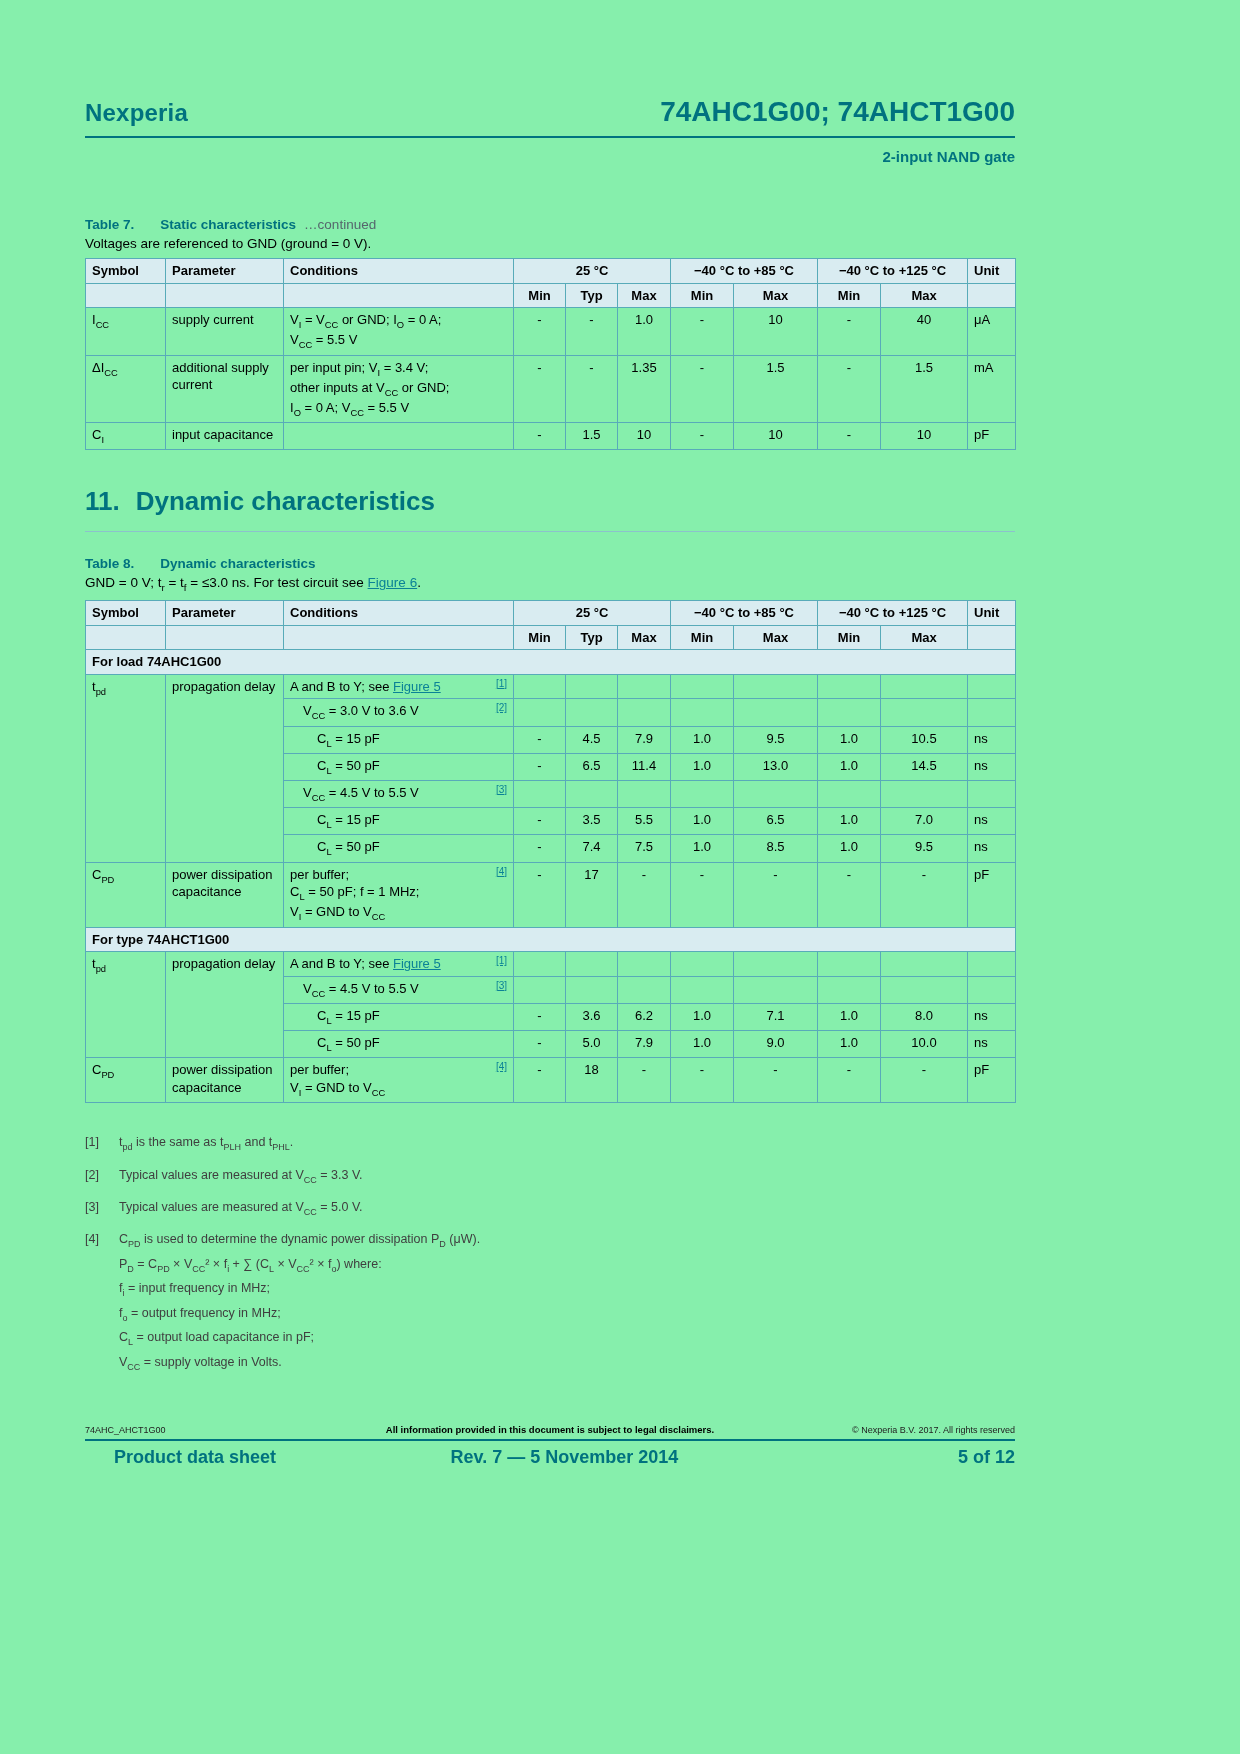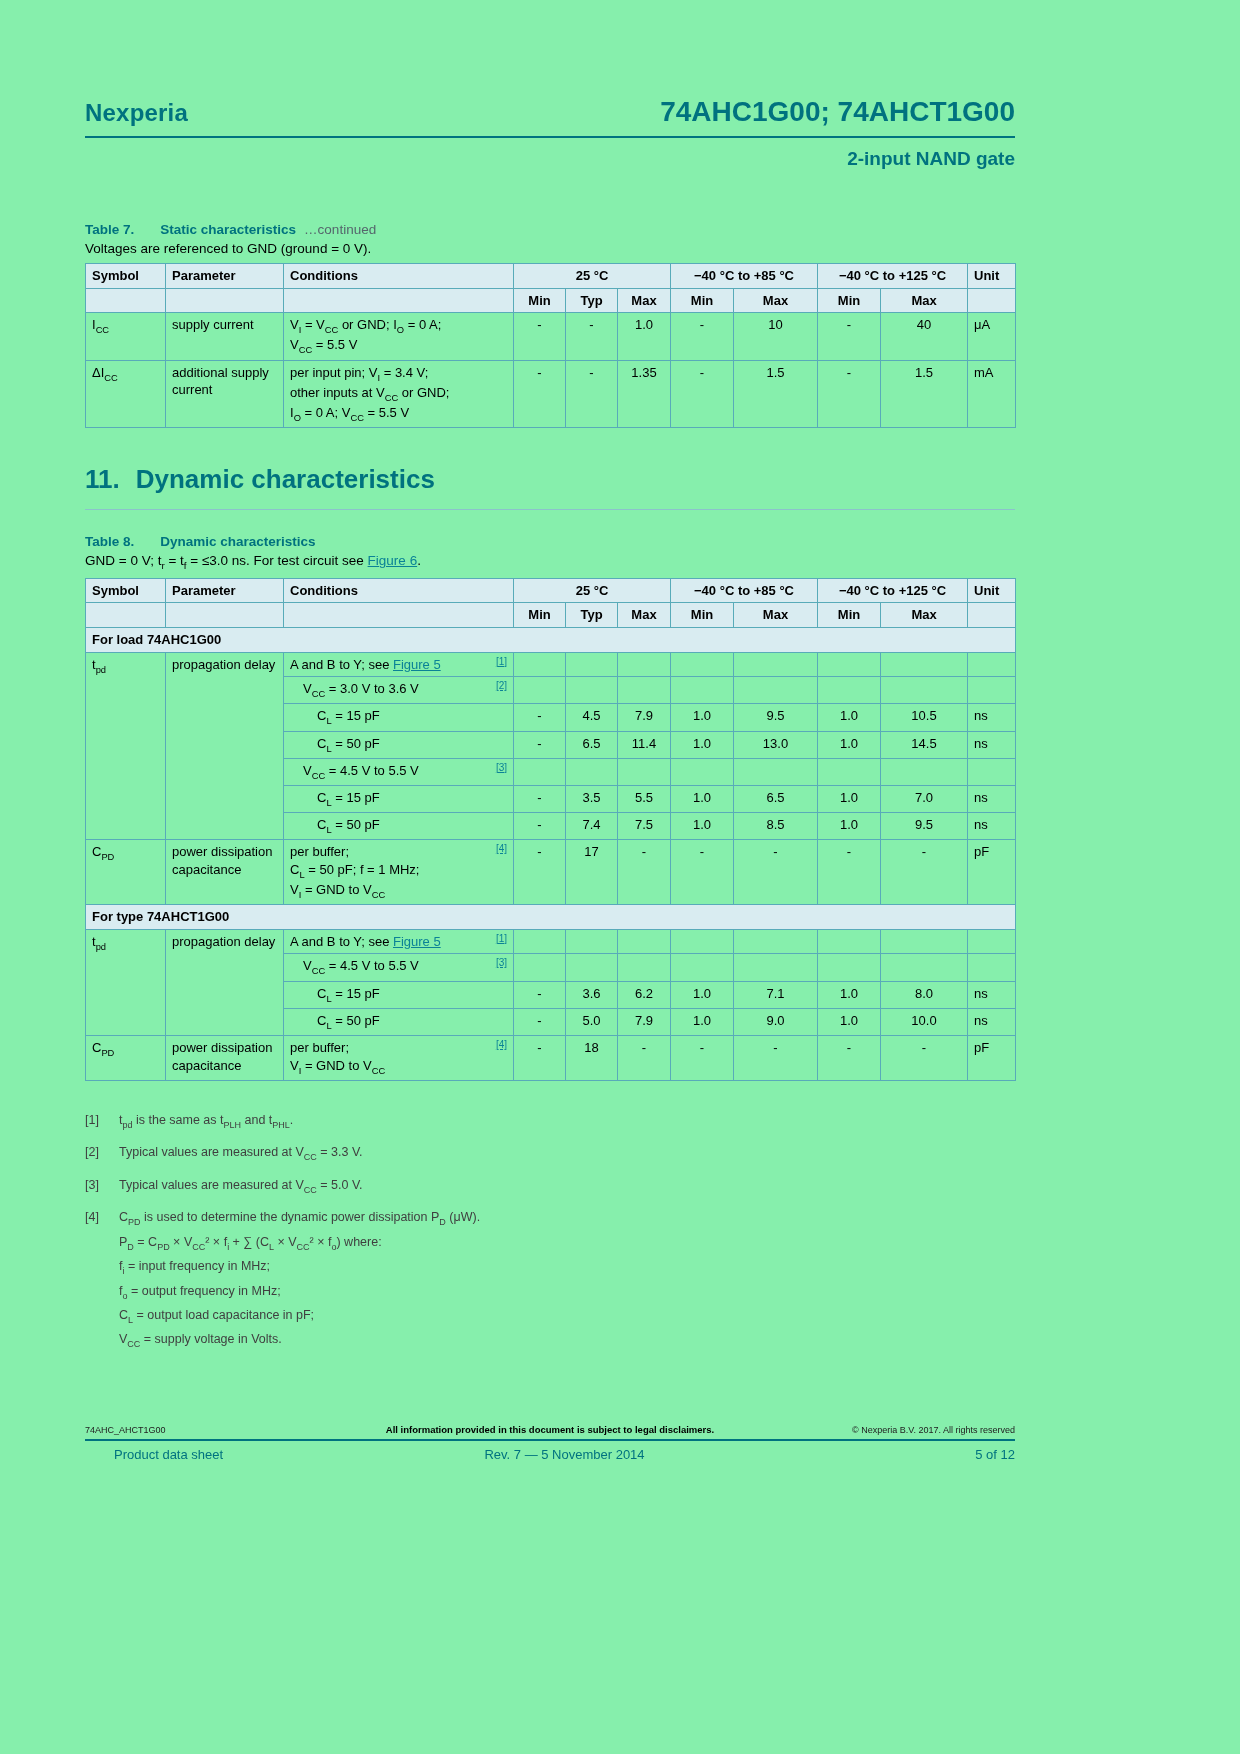--- a/index.html
+++ b/index.html
@@ -12,21 +12,21 @@
   html,body{margin:0;padding:0;background:#ffffff;}
   body{font-family:"Liberation Sans","DejaVu Sans",sans-serif;color:#000;}
   .sheet{position:relative;width:1240px;height:1754px;background:#86efac;overflow:hidden;margin:0 auto;}
   .content{position:absolute;left:85px;top:0;width:930px;}
 
   
   .hdr-row{display:flex;justify-content:space-between;align-items:baseline;padding-top:96px;}
   .brand{font-size:24px;font-weight:bold;color:var(--teal);letter-spacing:.2px;}
   .doc-title{font-size:28px;font-weight:bold;color:var(--teal);}
   .hdr-rule{height:2px;background:var(--teal);margin-top:8px;}
-  .doc-subtitle{text-align:right;color:var(--teal);font-weight:bold;font-size:19px;margin-top:10px;}
+  .doc-subtitle{text-align:right;color:var(--teal);font-weight:bold;font-size:15px;margin-top:10px;}
 
   
   .tcaption{margin-top:52px;font-size:13.5px;}
   .cap-label{font-weight:bold;color:var(--teal);margin-right:26px;}
   .cap-title{font-weight:bold;color:var(--teal);margin-right:8px;}
   .cap-suffix{color:#55666c;}
   .intro{margin:4px 0 7px;font-size:13.5px;}
 
   
   table.dtable{border-collapse:collapse;table-layout:fixed;width:930px;font-size:13px;}
@@ -55,21 +55,21 @@
   .fn-body{flex:1;}
   .fn-line{margin-bottom:3px;}
 
   
   .pfooter{position:absolute;left:85px;width:930px;top:1424px;}
   .pf-row1{display:grid;grid-template-columns:1fr auto 1fr;align-items:end;font-size:9px;}
   .pf-left{color:#222;}
   .pf-center{font-weight:bold;font-size:9.5px;color:#000;}
   .pf-right{text-align:right;color:#222;}
   .pf-rule{height:2px;background:var(--teal);margin:4px 0 6px;}
-  .pf-row2{display:grid;grid-template-columns:1fr auto 1fr;color:var(--teal);font-weight:normal;font-size:13px;padding-left:29px;}
+  .pf-row2{display:grid;grid-template-columns:1fr auto 1fr;color:var(--teal);font-weight:bold;font-size:18px;padding-left:29px;}
   .pf-row2 .pf-page{text-align:right;}
 </style>
 </head>
 <body>
 
 <div class="sheet">
   <div class="content">
 
     <div class="hdr-row">
       <span class="brand">Nexperia</span>
@@ -140,20 +140,33 @@
             <td class="par">additional supply current</td>
             <td class="cond ind0"><span>per input pin; V<sub>I</sub> = 3.4 V;<br>other inputs at V<sub>CC</sub> or GND;<br>I<sub>O</sub> = 0 A; V<sub>CC</sub> = 5.5 V</span></td>
             <td class="val">-</td>
             <td class="val">-</td>
             <td class="val">1.35</td>
             <td class="val">-</td>
             <td class="val">1.5</td>
             <td class="val">-</td>
             <td class="val">1.5</td>
             <td class="unit">mA</td>
+          </tr>
+          <tr>
+            <td class="sym">C<sub>I</sub></td>
+            <td class="par">input capacitance</td>
+            <td class="cond ind0"><span></span></td>
+            <td class="val">-</td>
+            <td class="val">1.5</td>
+            <td class="val">10</td>
+            <td class="val">-</td>
+            <td class="val">10</td>
+            <td class="val">-</td>
+            <td class="val">10</td>
+            <td class="unit">pF</td>
           </tr>
         </tbody>
       </table>
 
     <h2 class="section-h">
       <span class="num">11.</span><span class="sec-title">Dynamic characteristics</span>
     </h2>
 
     <div class="tcaption" style="margin-top:0;">
       <span class="cap-label">Table 8.</span><span class="cap-title">Dynamic characteristics</span>

